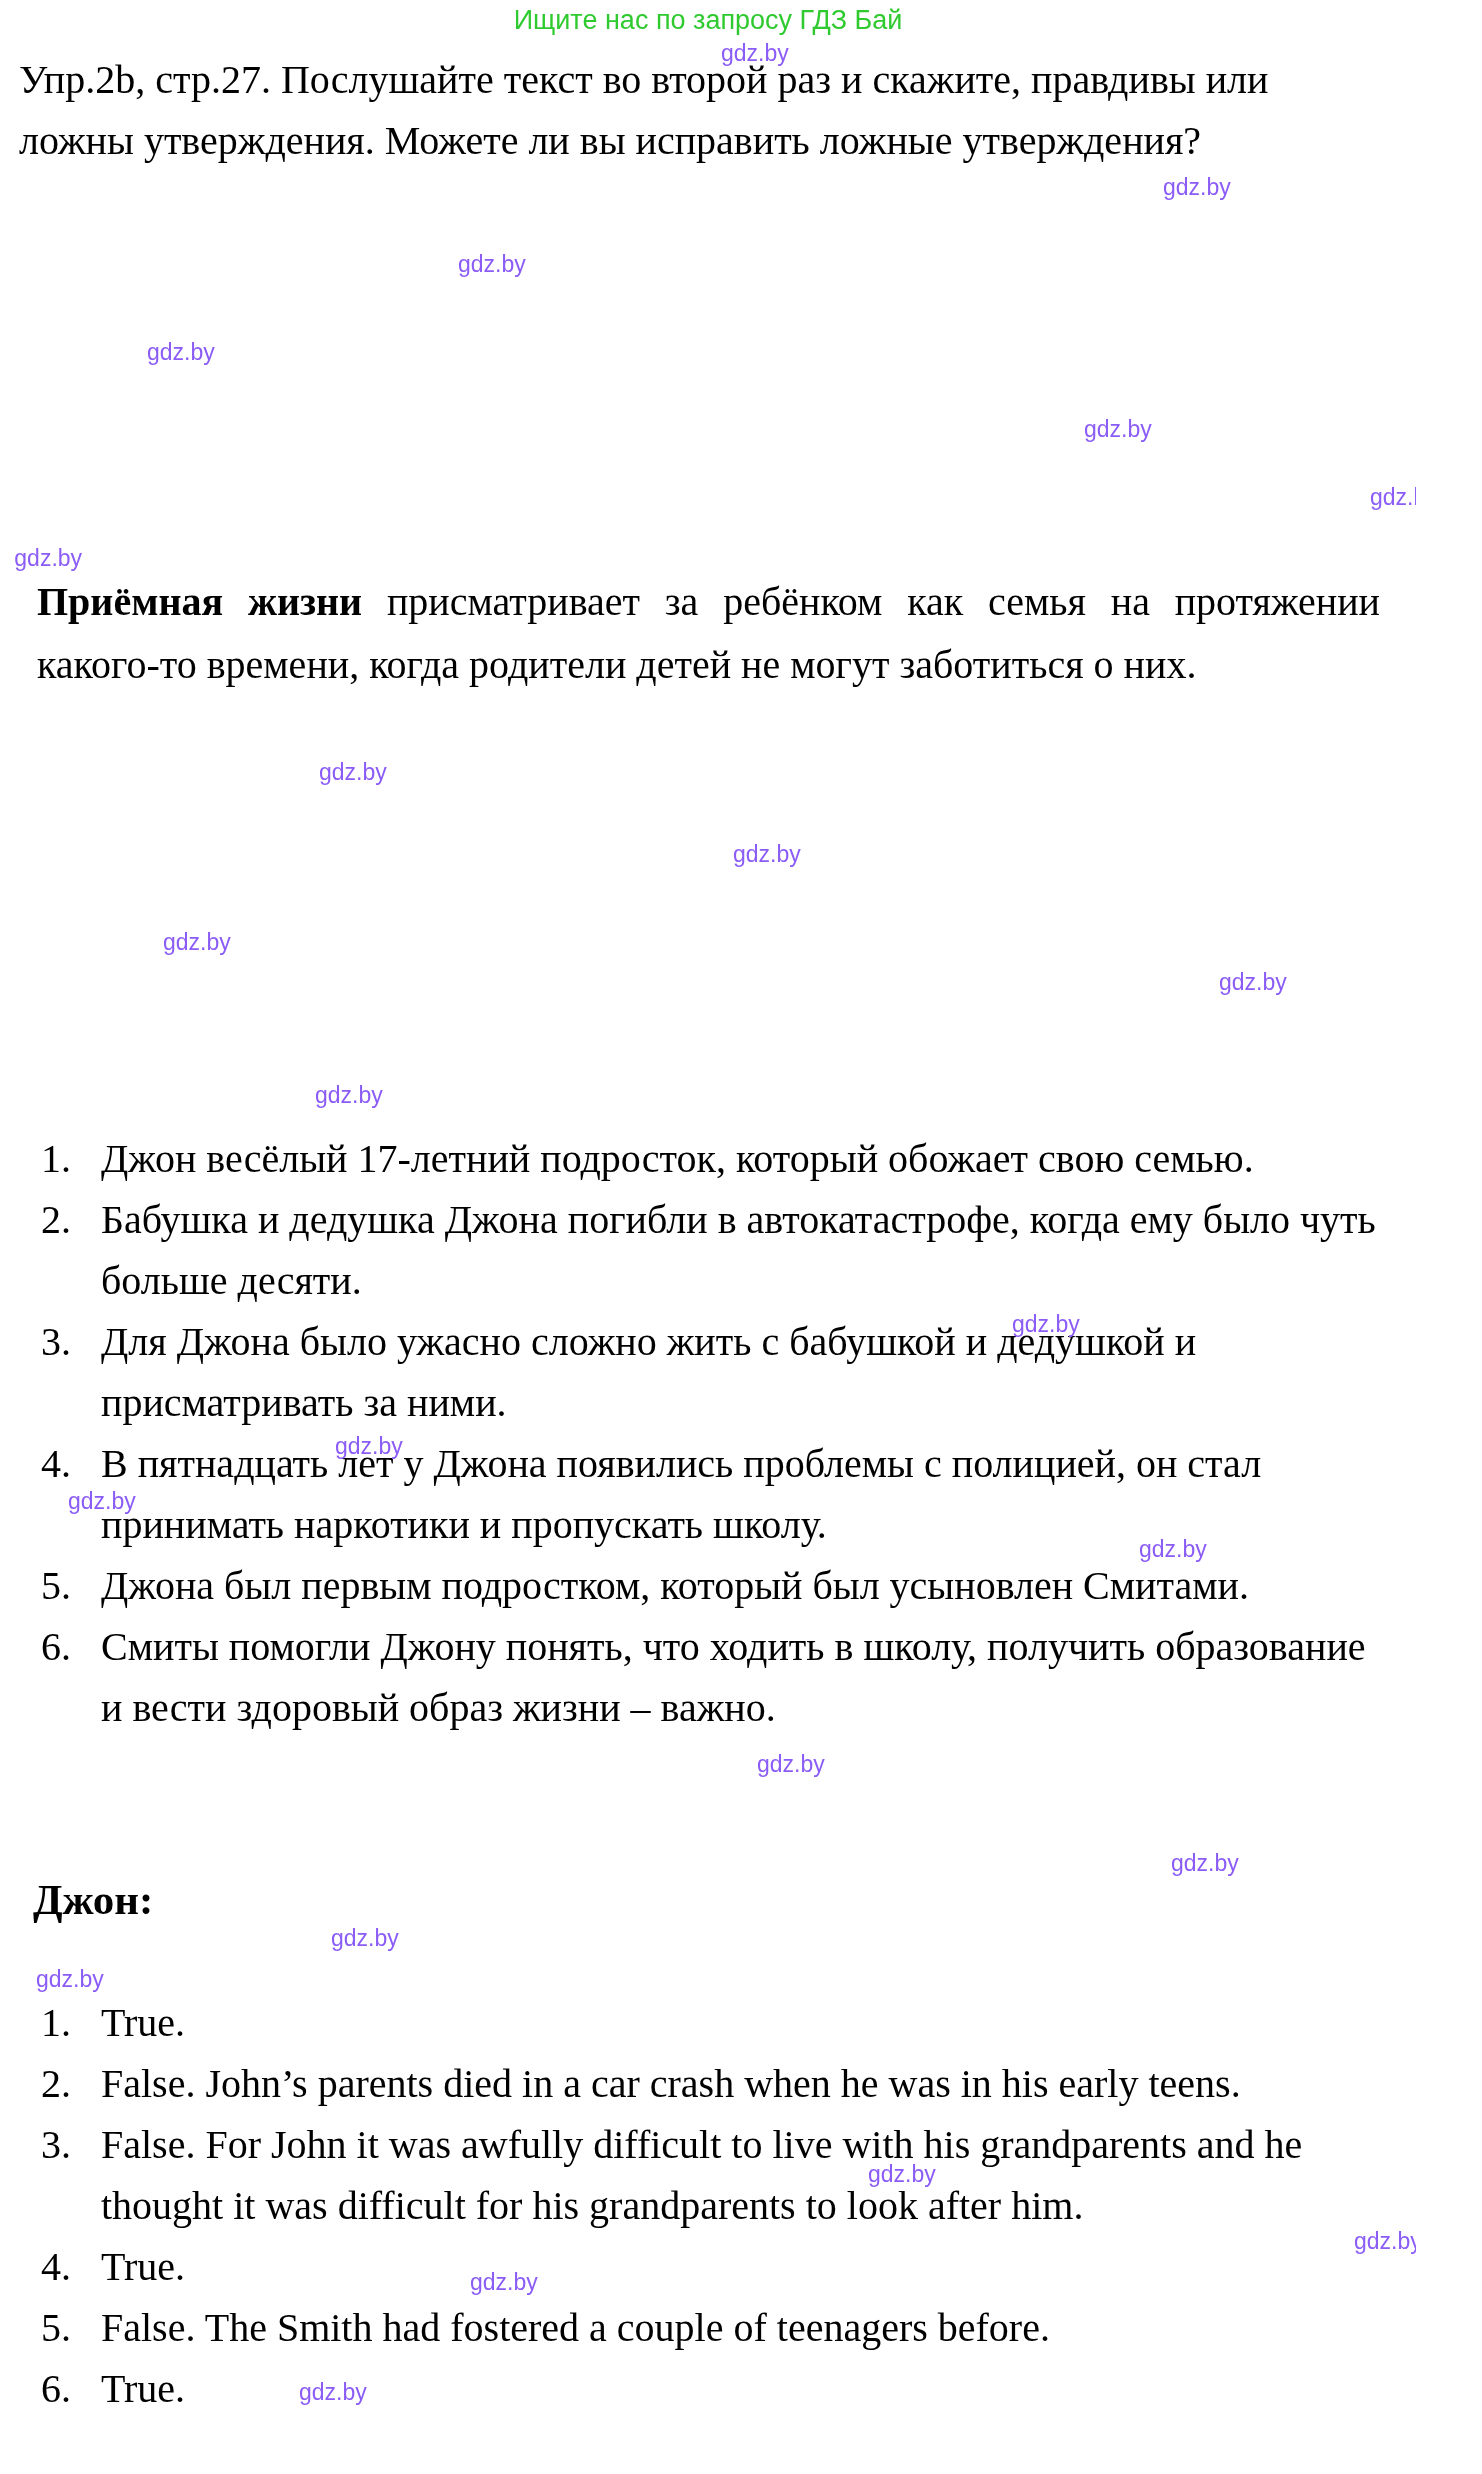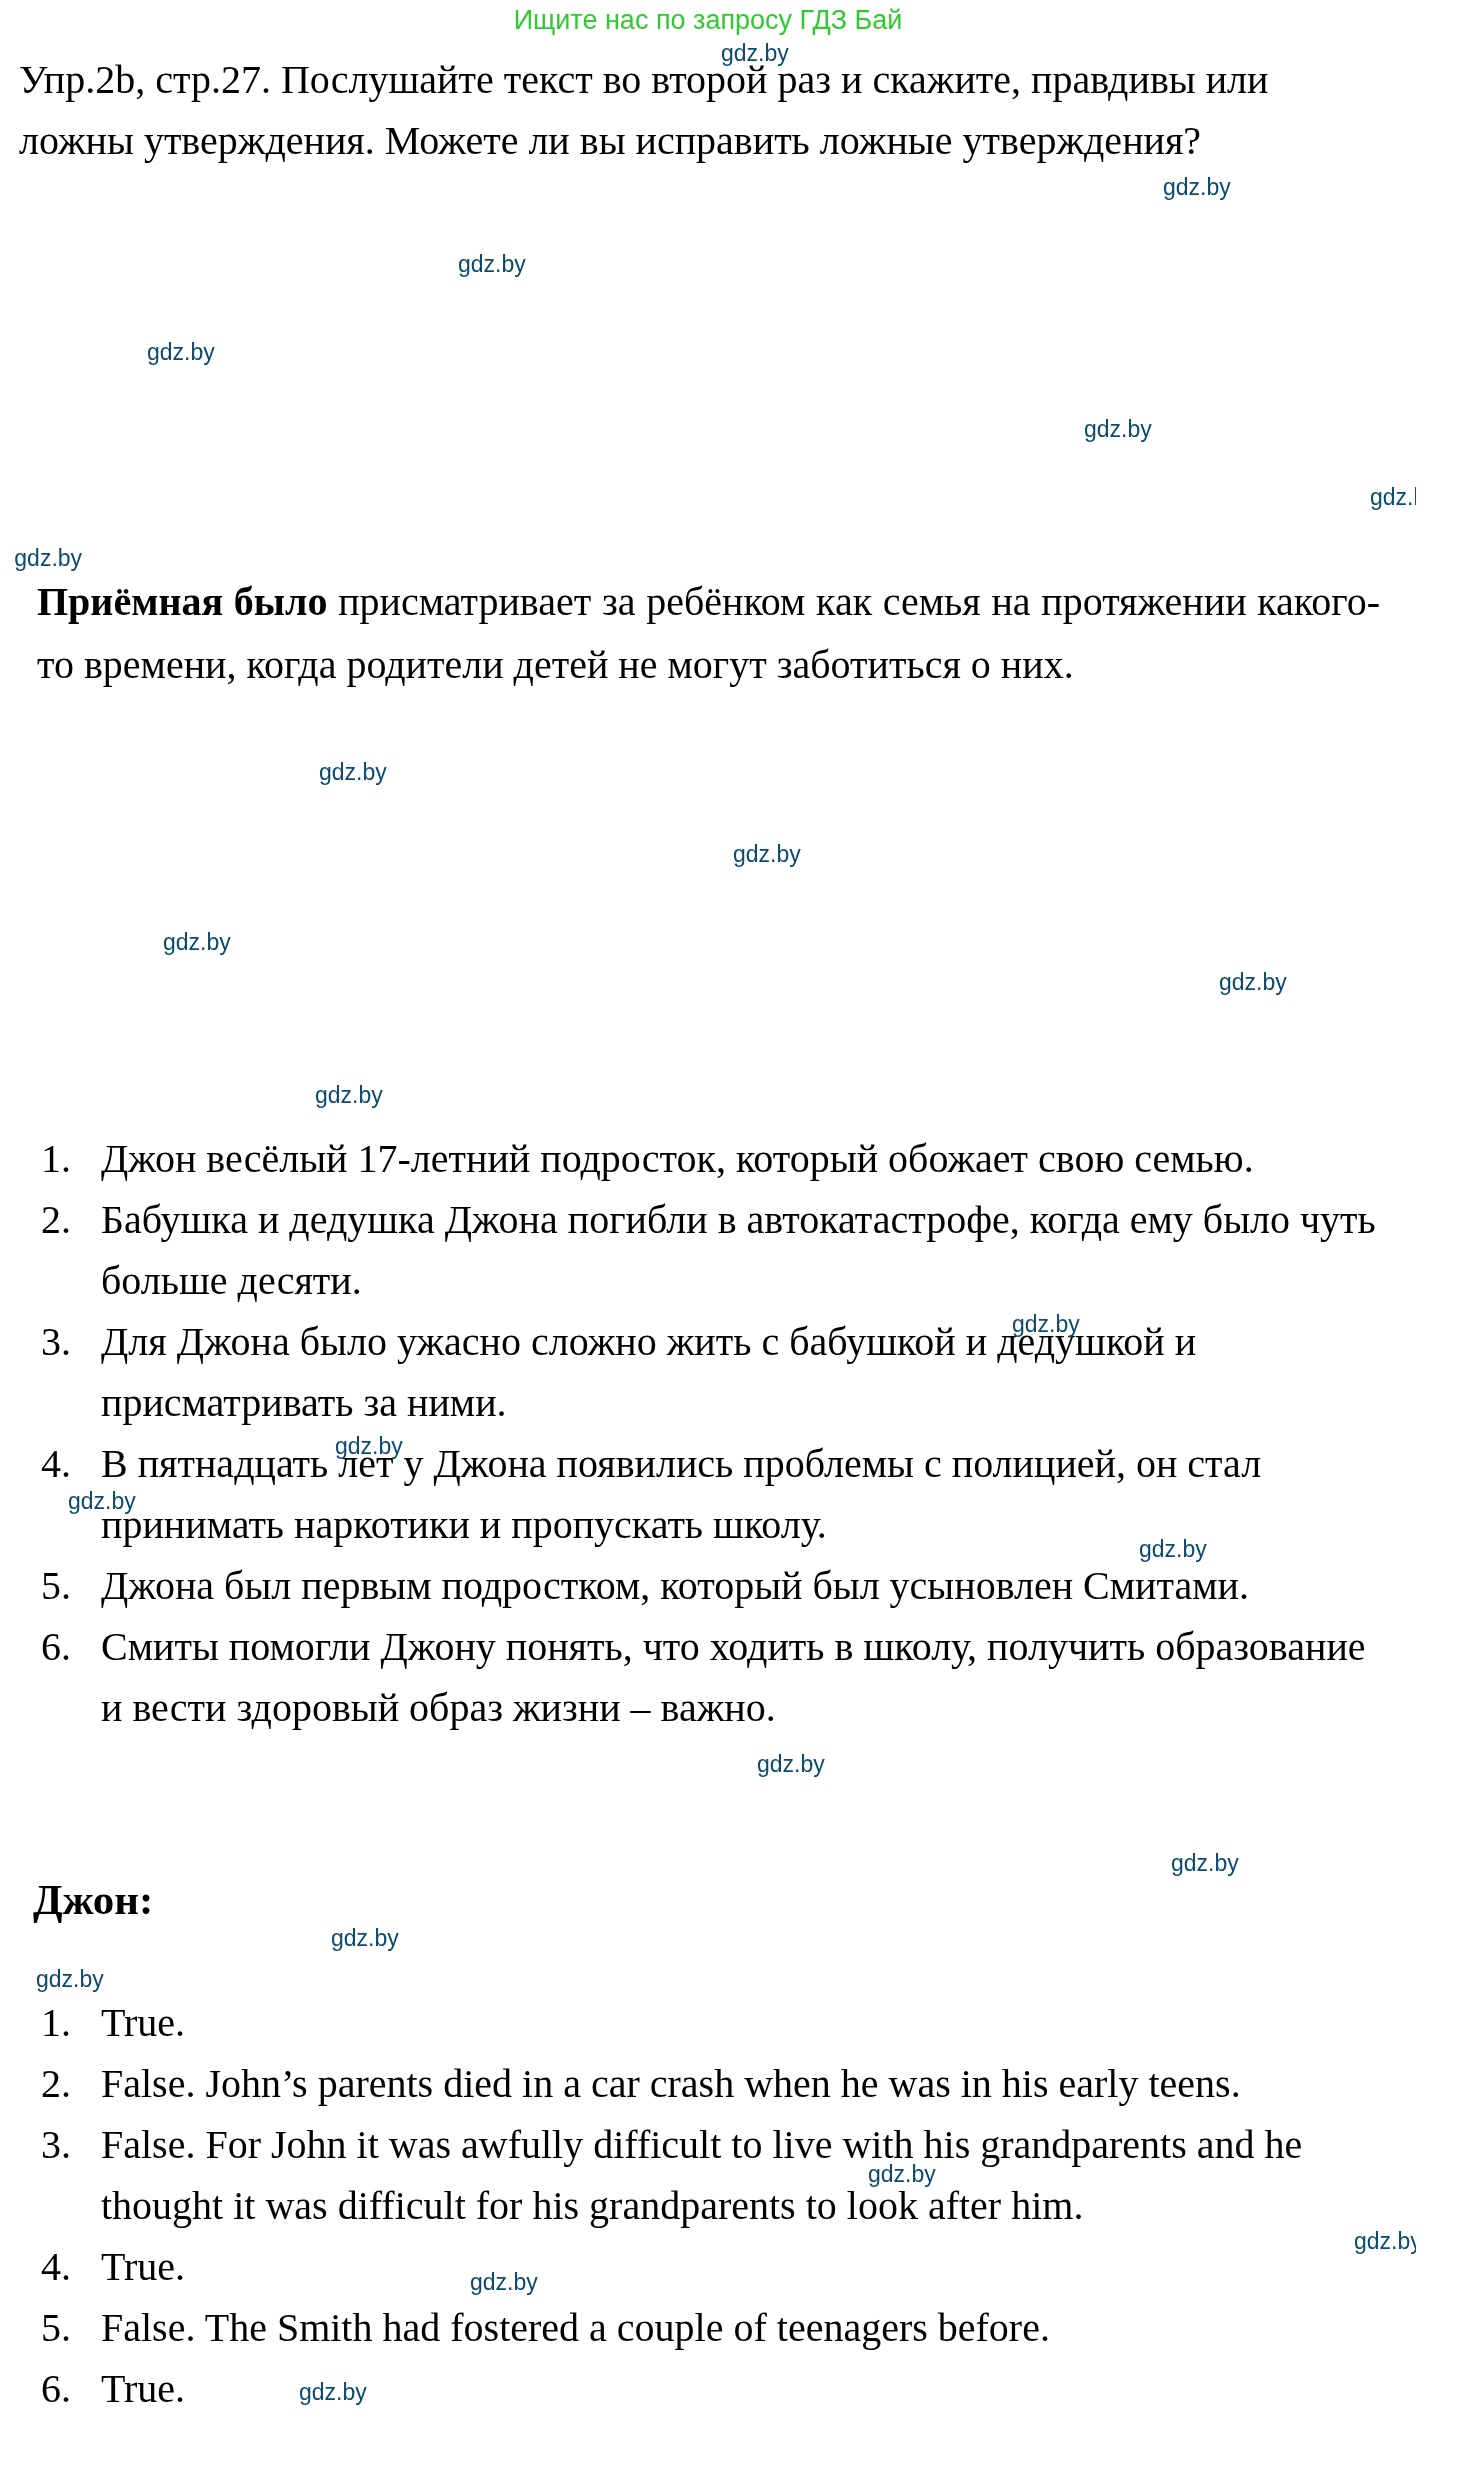--- a/index.html
+++ b/index.html
@@ -21,21 +21,21 @@
     font-family: "Liberation Sans", sans-serif;
     font-size: 27px;
     color: #2fca2f;
   }
 
   
   .wm {
     position: absolute;
     font-family: "Liberation Sans", sans-serif;
     font-size: 23px;
-    color: #0c4a6e;
+    color: #8b5cf6;
     white-space: nowrap;
   }
 
   
   .title {
     position: absolute;
     top: 49px; left: 19px; right: 64px;
     font-size: 40px;
     line-height: 61px;
   }
@@ -95,21 +95,21 @@
 </head>
 <body>
 
 <div class="page">
 
   <div class="promo">Ищите нас по запросу ГДЗ Бай</div>
 
   <div class="title">Упр.2b, стр.27. Послушайте текст во второй раз и скажите, правдивы или ложны утверждения. Можете ли вы исправить ложные утверждения?</div>
 
 
-  <p class="definition"><b>Приёмная было</b><span> присматривает за ребёнком как семья на протяжении какого-то времени, когда родители детей не могут заботиться о них.</span></p>
+  <p class="definition"><b>Приёмная жизни</b><span> присматривает за ребёнком как семья на протяжении какого-то времени, когда родители детей не могут заботиться о них.</span></p>
 
 
   <div class="list stmt-list">
     <div class="row">
       <span class="num">1.</span>
       <span class="txt">Джон весёлый 17-летний подросток, который обожает свою семью.</span>
     </div>
     <div class="row">
       <span class="num">2.</span>
       <span class="txt">Бабушка и дедушка Джона погибли в автокатастрофе, когда ему было чуть больше десяти.</span>

